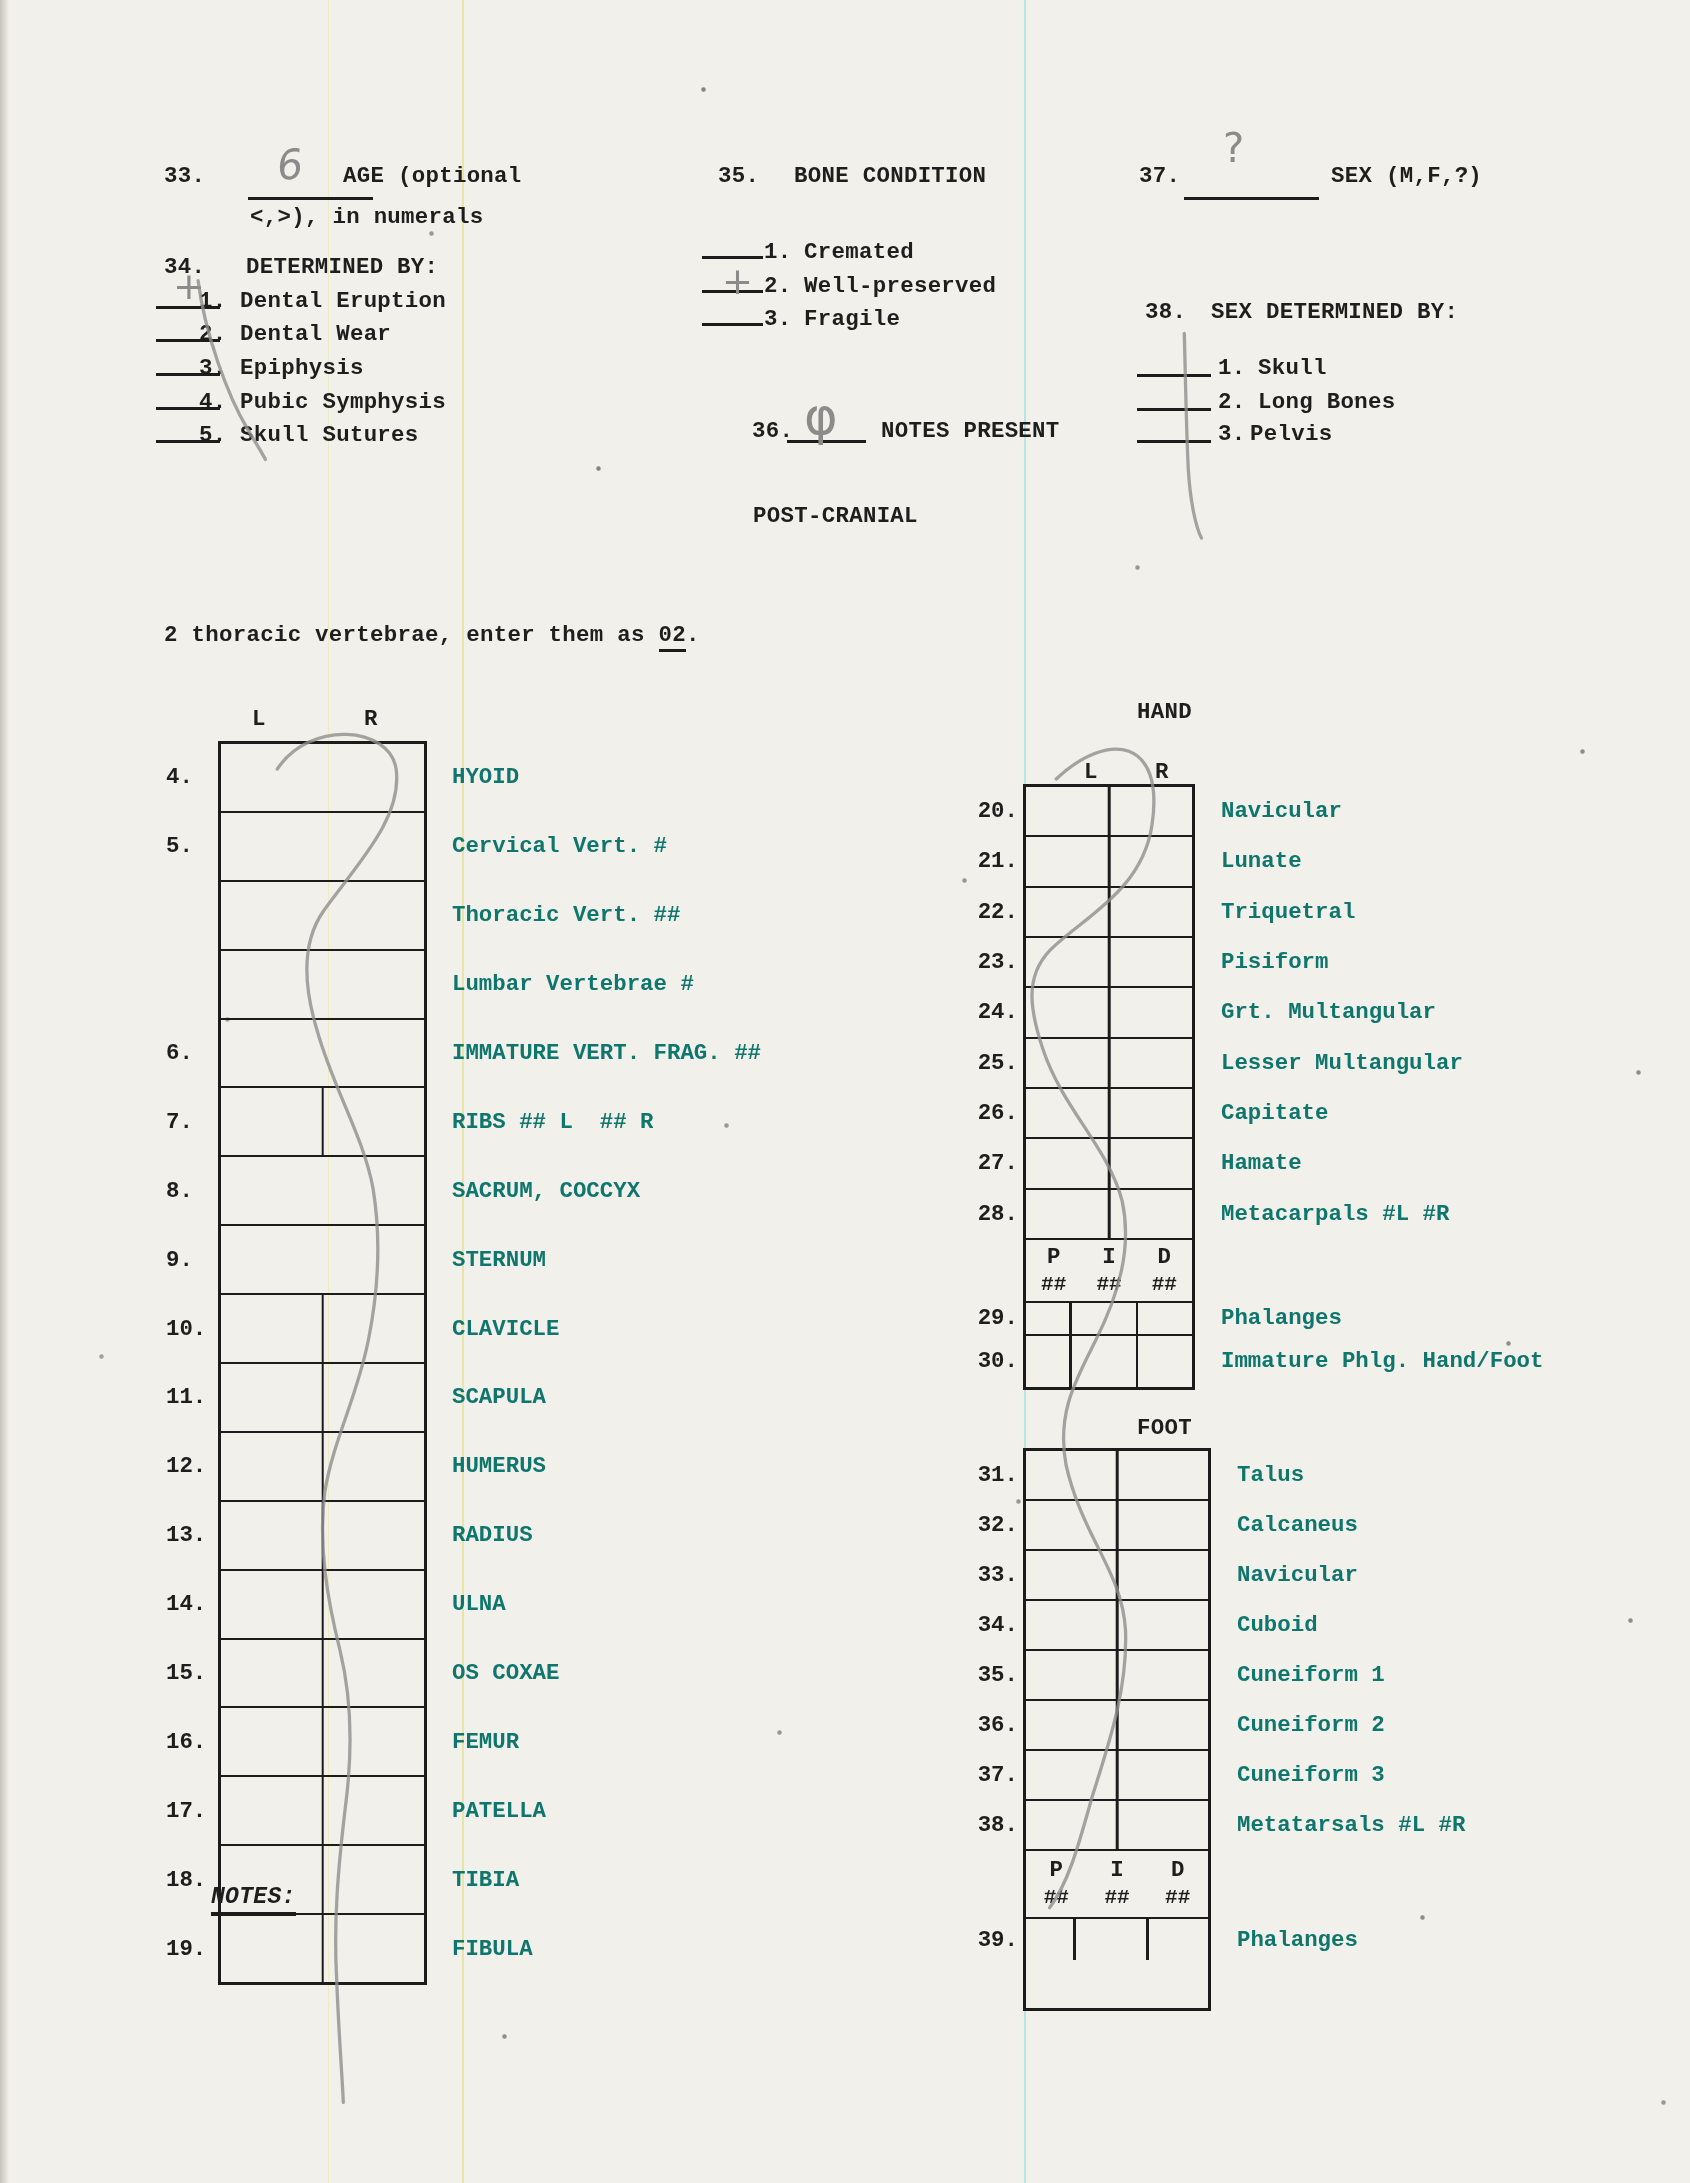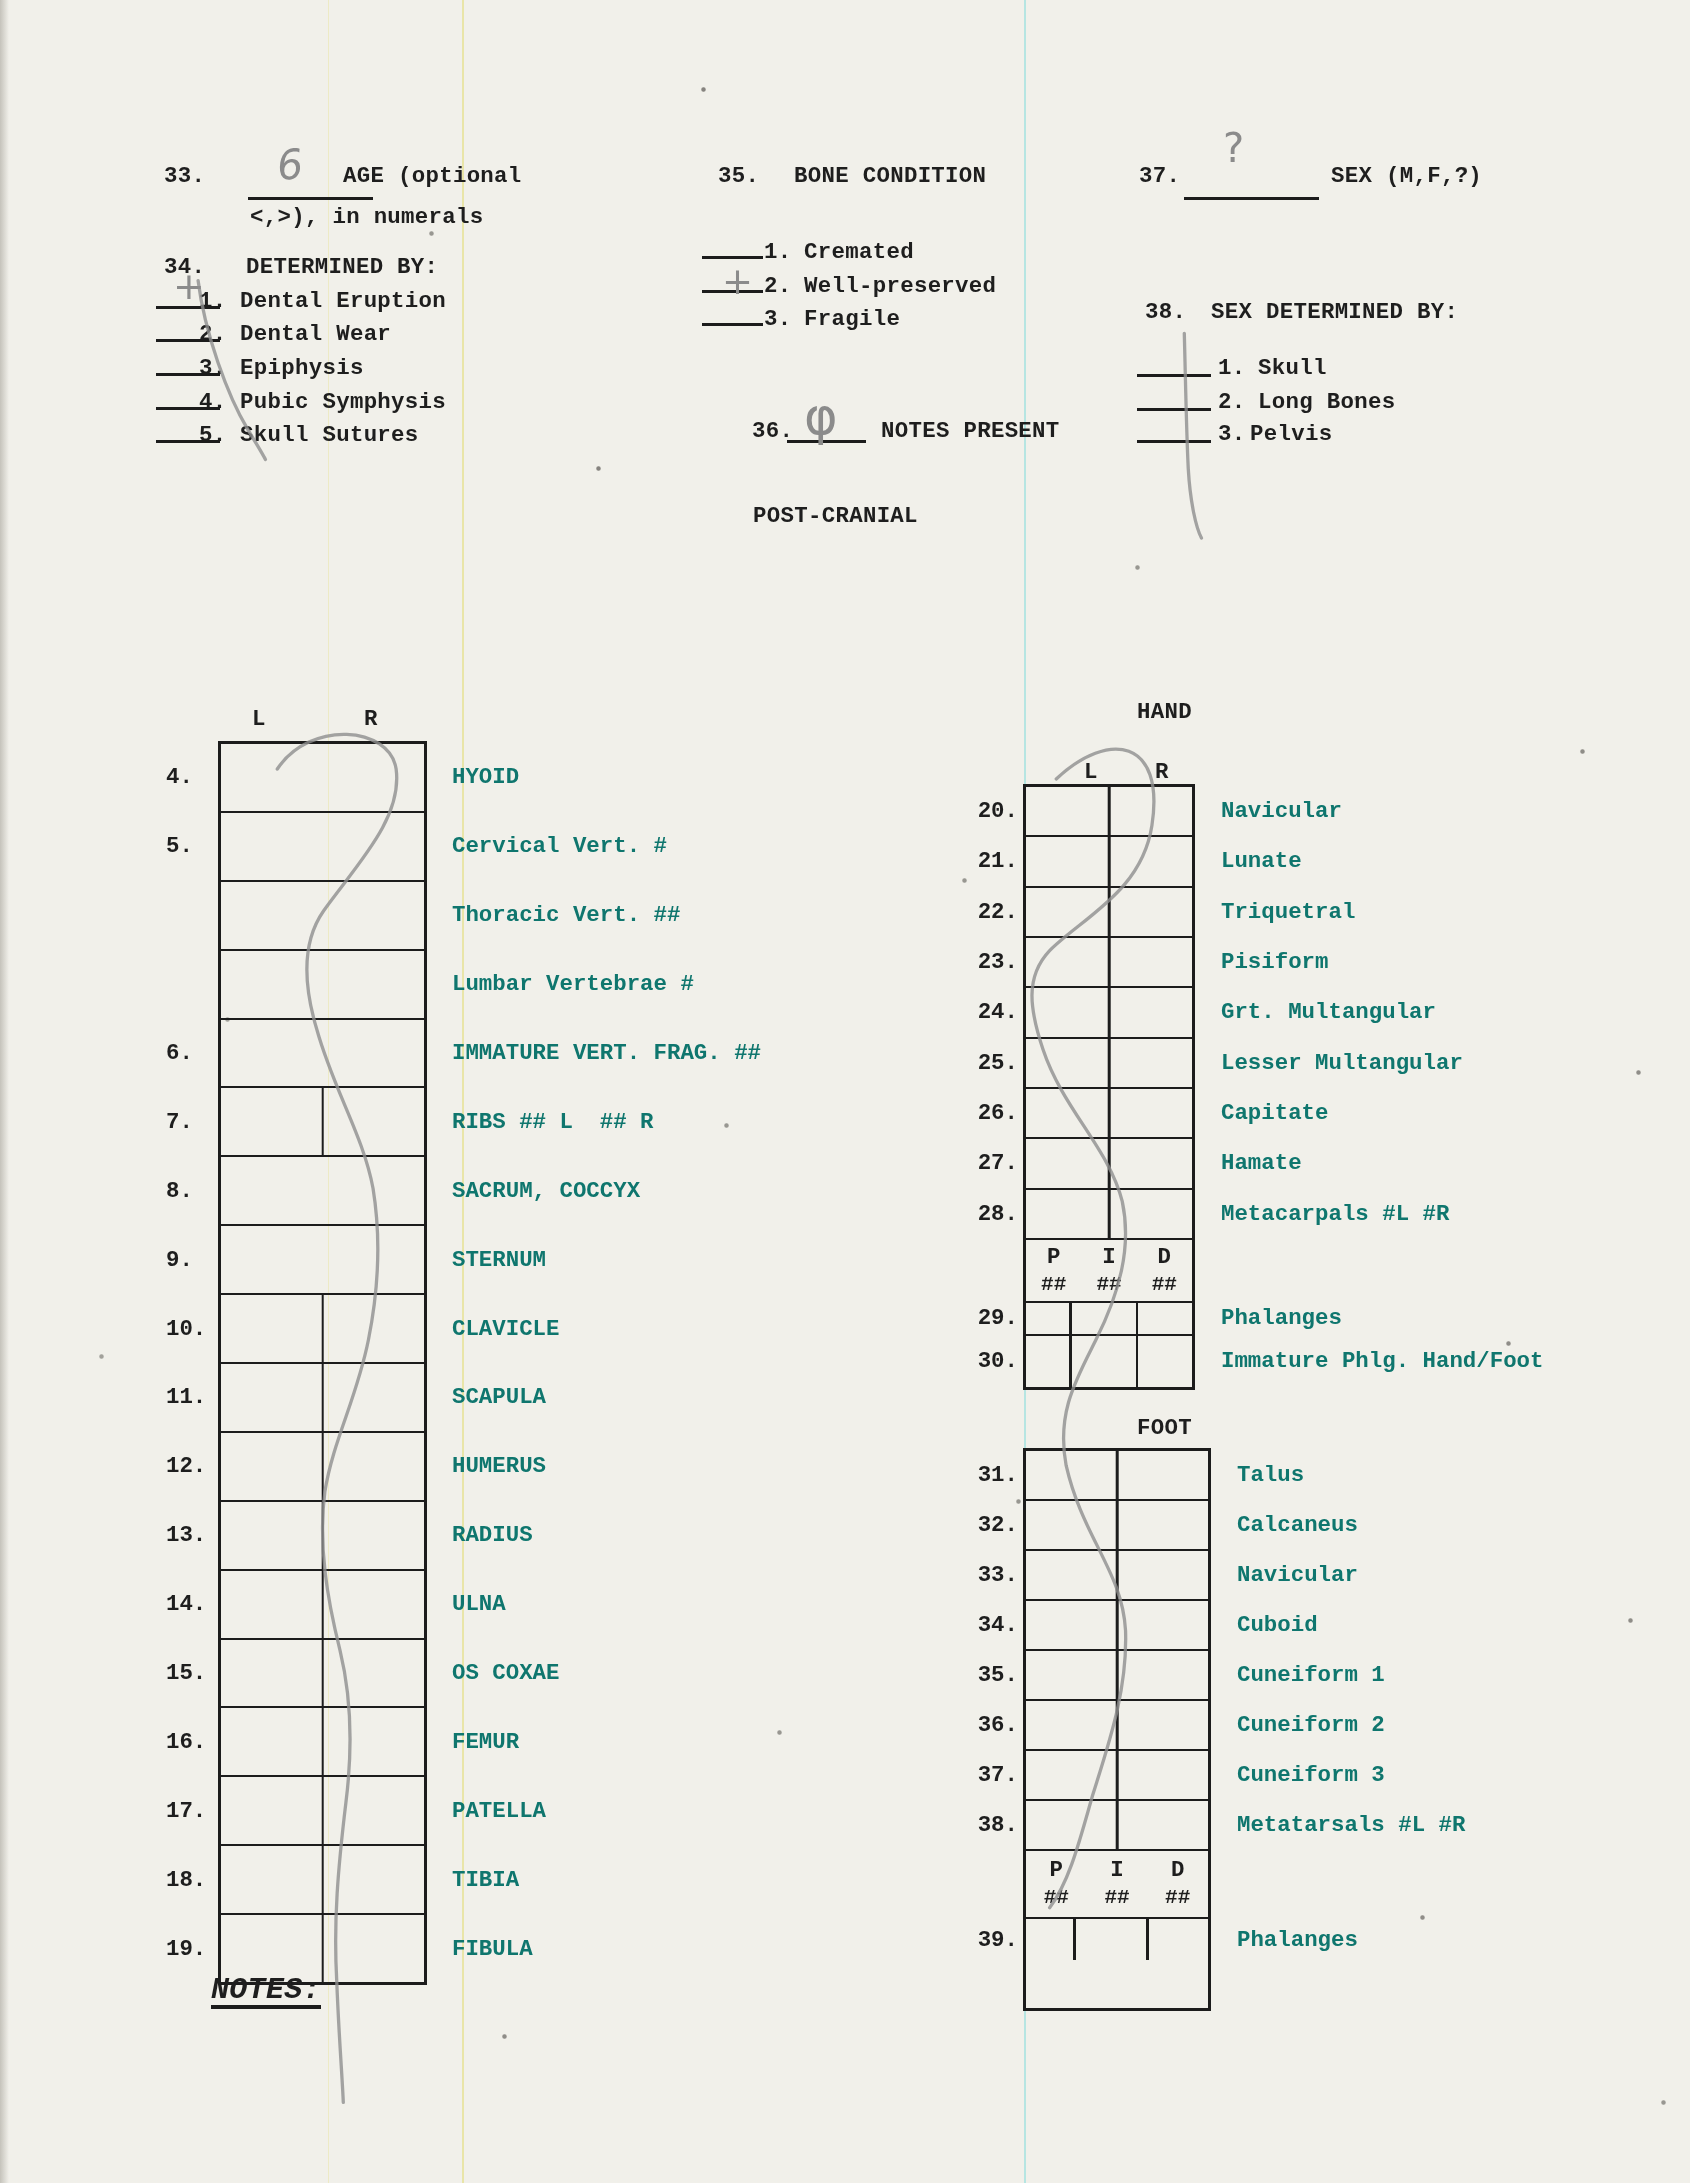--- a/index.html
+++ b/index.html
@@ -133,20 +133,21 @@
   <span class="t" style="left:1258px;top:354px">Skull</span>
   <div class="blank" style="left:1137px;top:374px;width:74px"></div>
   <span class="t" style="left:1218px;top:388px">2.</span>
   <span class="t" style="left:1258px;top:388px">Long Bones</span>
   <div class="blank" style="left:1137px;top:408px;width:74px"></div>
   <span class="t" style="left:1218px;top:420px">3.</span>
   <span class="t" style="left:1250px;top:420px">Pelvis</span>
   <div class="blank" style="left:1137px;top:440px;width:74px"></div>
 
   <span class="t" style="left:753px;top:502px">POST-CRANIAL</span>
+  <span class="t" style="left:164px;top:621px"><span>2 thoracic vertebrae, enter them as </span><span class="underlined">02</span><span>.</span></span>
 
   <span class="t" style="left:252px;top:705px">L</span>
   <span class="t" style="left:364px;top:705px">R</span>
 
   <div class="btable" style="left:218px;top:741px;width:209px;height:1244px">
     <div class="brow first flexfill">
         <span class="rnum">4.</span>
         <span class="rlab">HYOID</span>
       </div>
     <div class="brow flexfill">
@@ -362,21 +363,21 @@
       </div>
     </div>
     <div class="brow fr39">
         <span class="v3 a"></span>
         <span class="v3 b"></span>
         <span class="hnum">39.</span>
         <span class="rlab hlab">Phalanges</span>
       </div>
   </div>
 
-  <span class="t underlined" style="left:211px;top:1976px;font-size:30px;font-style:italic;border-bottom-width:4px">NOTES:</span>
+  <span class="t underlined" style="left:211px;top:1883px;font-size:23px;font-style:italic;border-bottom-width:4px">NOTES:</span>
 
   <svg class="marks" width="1690" height="2183" viewBox="0 0 2560 3307">
     <g fill="none" stroke="#8f8f8f" stroke-width="5" stroke-linecap="round" opacity="0.8">
       <path d="M 300,425 C 310,505 345,600 375,650 C 390,675 398,688 402,696"></path>
       <path d="M 420,1165 C 470,1090 590,1100 600,1165 C 610,1240 540,1310 490,1380 C 455,1430 462,1500 480,1560 C 505,1650 550,1720 565,1800 C 578,1880 572,1960 558,2030 C 540,2120 505,2180 492,2260 C 482,2340 495,2420 515,2500 C 532,2570 534,2650 524,2730 C 512,2830 505,2910 510,3000 C 513,3080 518,3140 520,3185"></path>
       <path d="M 1600,1180 C 1680,1105 1765,1120 1745,1250 C 1730,1350 1640,1390 1590,1440 C 1552,1480 1560,1530 1580,1590 C 1610,1680 1680,1740 1700,1820 C 1715,1890 1695,1960 1660,2030 C 1630,2090 1600,2140 1615,2220 C 1640,2330 1700,2380 1705,2470 C 1708,2560 1680,2640 1655,2720 C 1635,2790 1620,2850 1590,2890"></path>
       <path d="M 1794,505 C 1796,580 1797,650 1800,710 C 1803,762 1812,800 1820,815"></path>
     </g>
   </svg>
 

